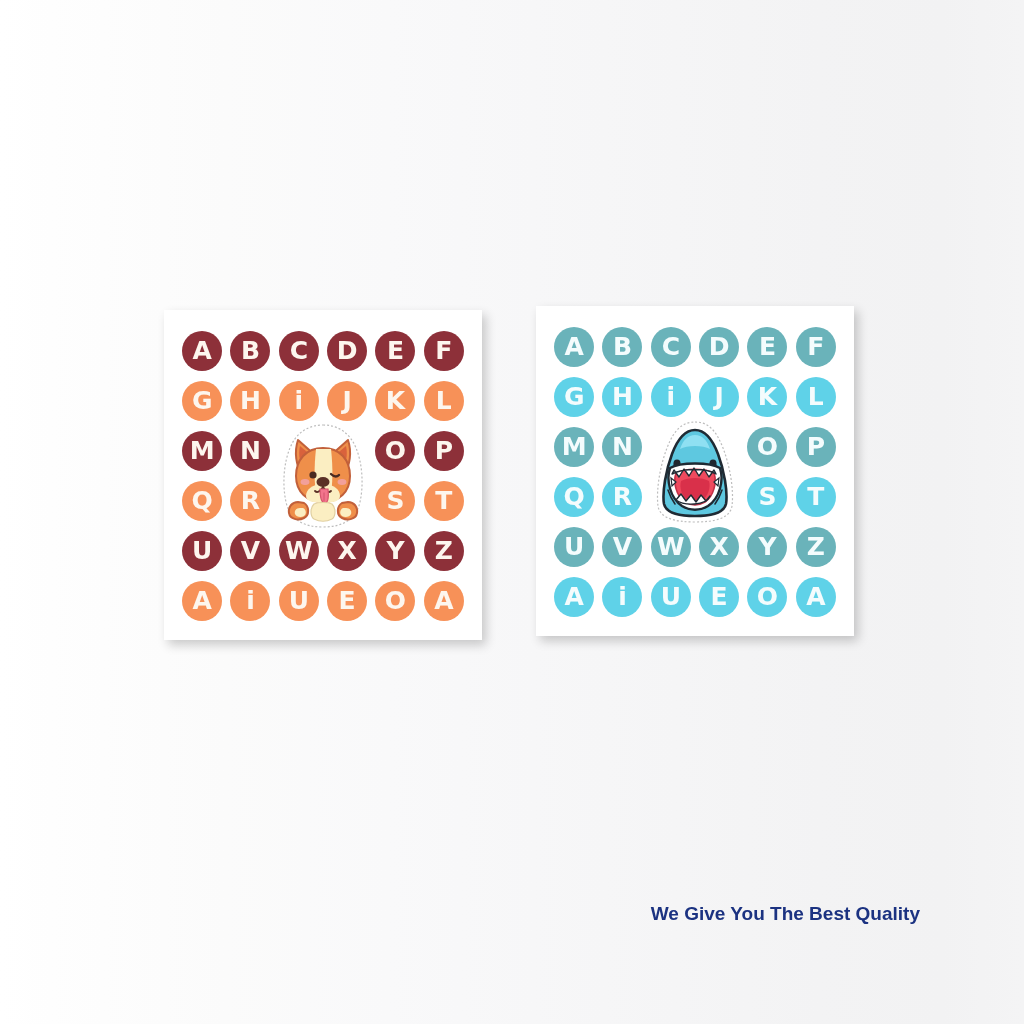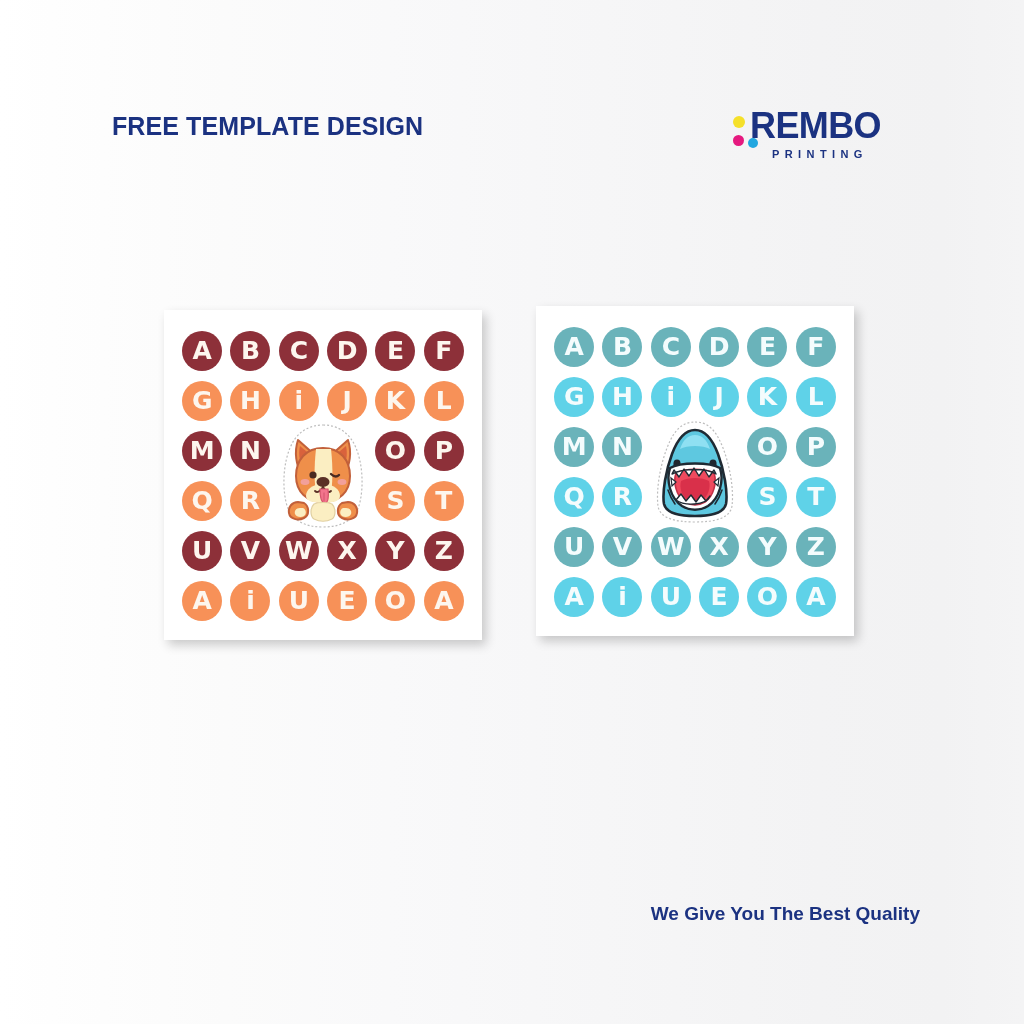--- a/index.html
+++ b/index.html
@@ -179,31 +179,21 @@
     font-size: 19px;
     font-weight: 700;
     color: #1b3281;
     white-space: nowrap;
   }
 </style>
 </head>
 <body>
 
 <div class="header">
-  <div class="title">FREE TEMPLATE DESIGN</div>
-
-  <div class="logo">
-    <div class="logo-dots">
-      <span class="dot dot-yellow"></span>
-      <span class="dot dot-magenta"></span>
-      <span class="dot dot-cyan"></span>
-    </div>
-    <div class="logo-word">REMBO</div>
-    <div class="logo-sub">PRINTING</div>
-  </div>
+
 </div>
 
 <div class="sheet-wrap left">
   <div class="sheet">
     <div class="grid">
       <div class="cell" style="grid-area: 1 / 1;">
           <div class="bubble" style="background: rgb(141, 48, 57); color: rgb(253, 246, 238);">A</div>
         </div>
         <div class="cell" style="grid-area: 1 / 2;">
           <div class="bubble" style="background: rgb(141, 48, 57); color: rgb(253, 246, 238);">B</div>

